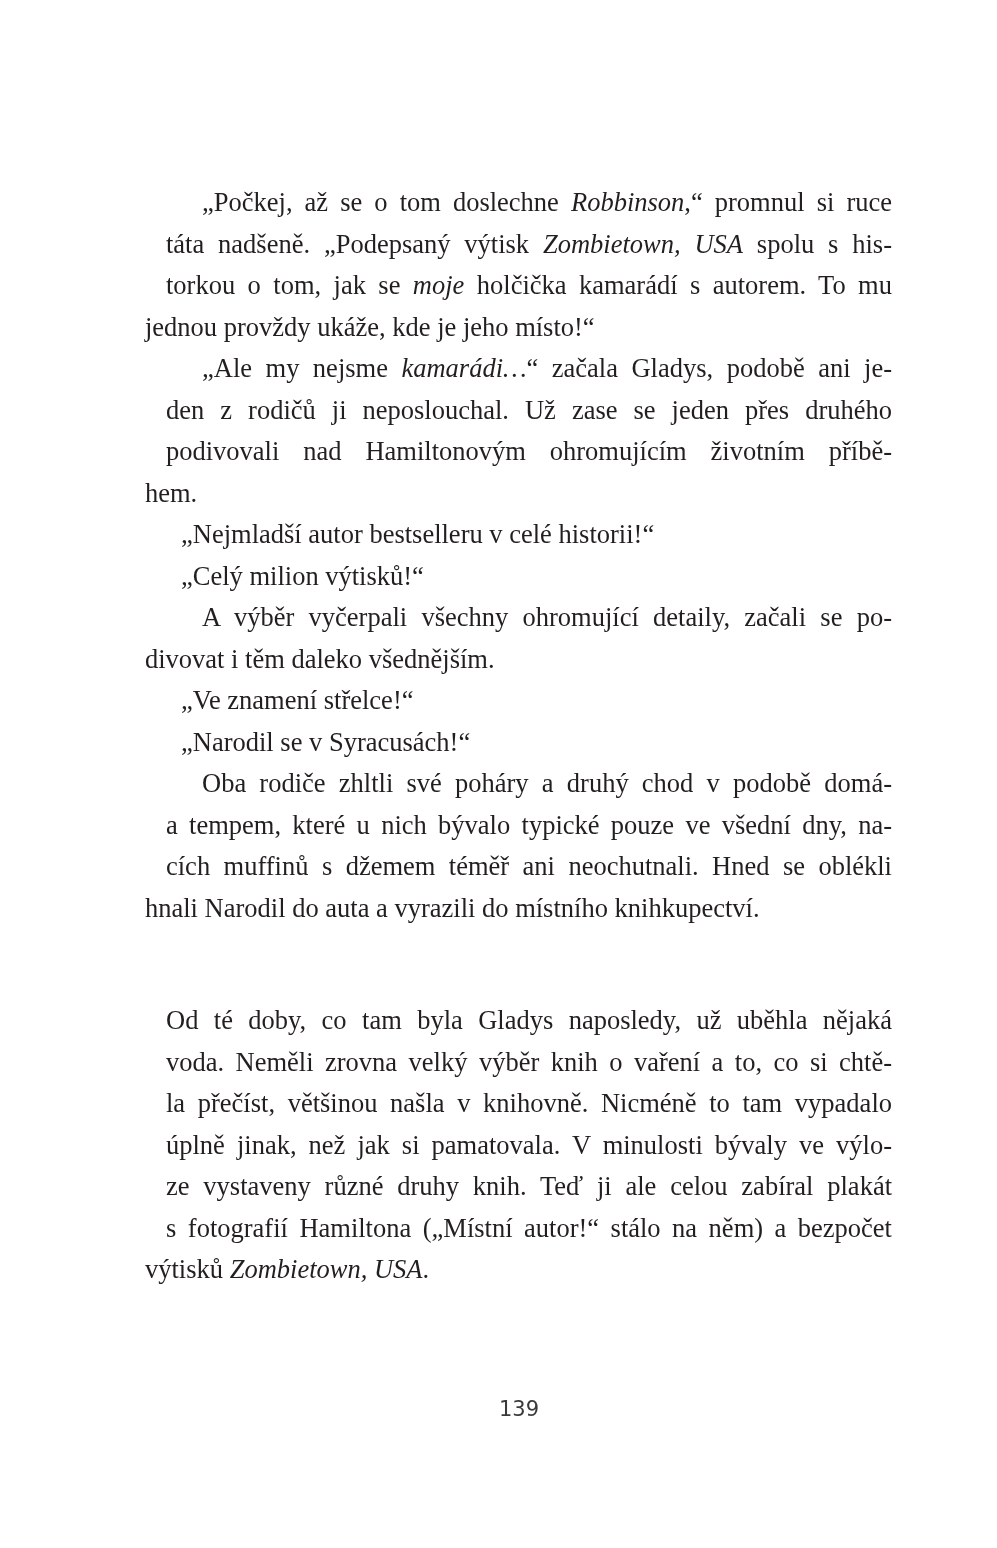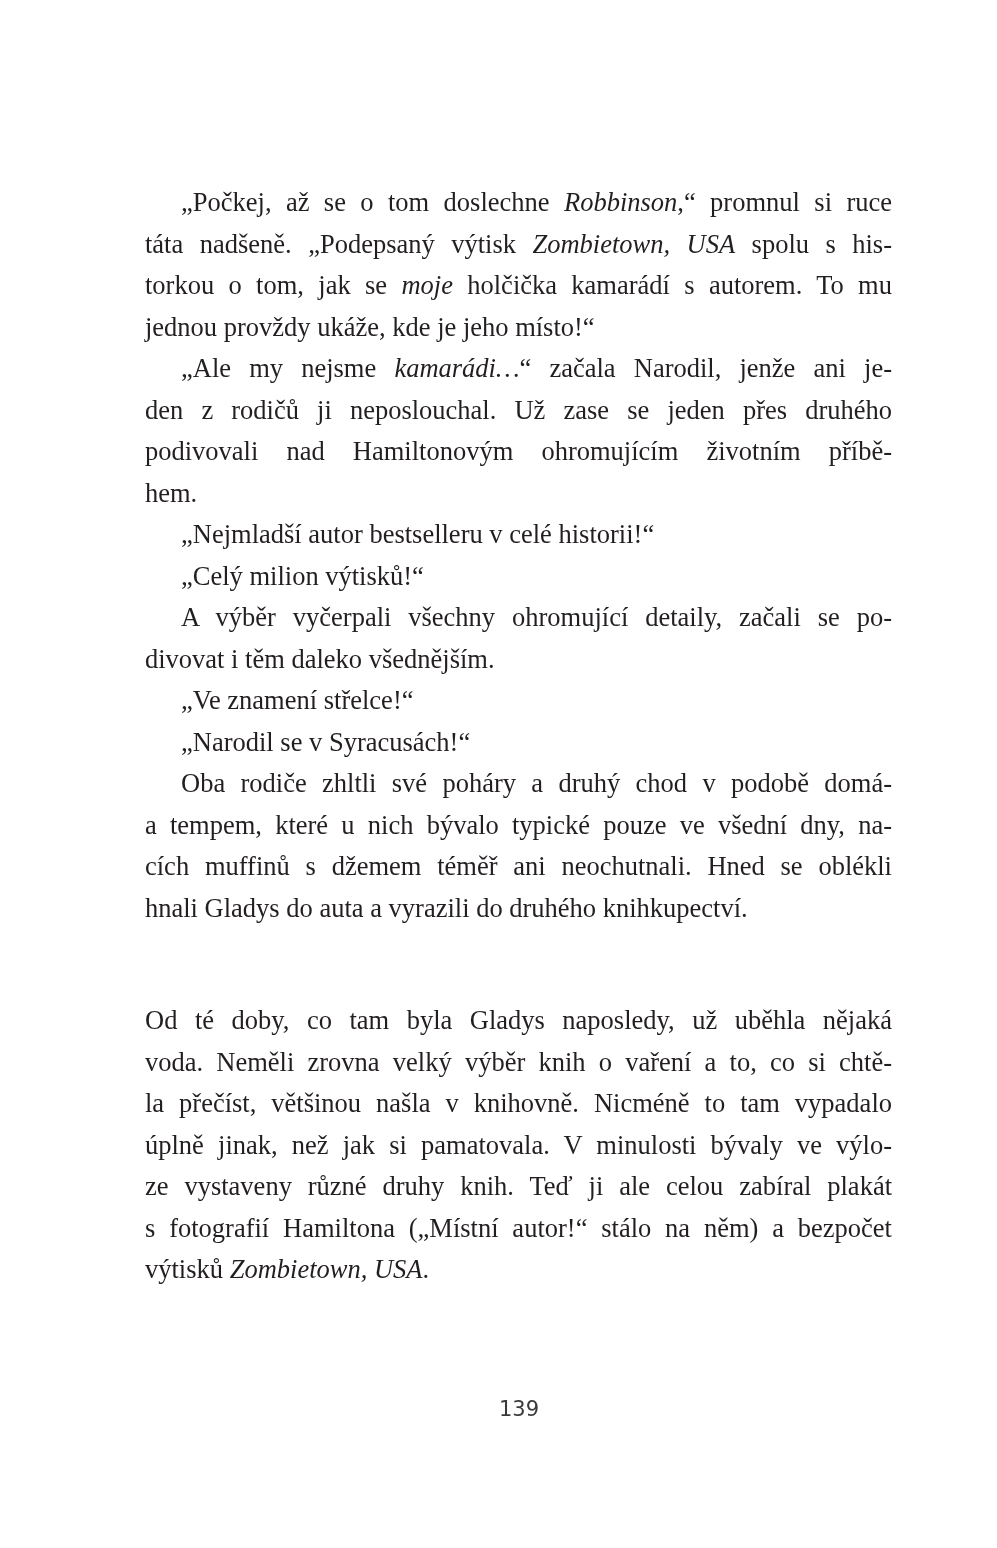--- a/index.html
+++ b/index.html
@@ -23,20 +23,21 @@
     line-height: 41.5px;
   }
   .line {
     display: block;
     white-space: nowrap;
     height: 41.5px;
   }
   .line.justify {
     text-align: justify;
     text-align-last: justify;
+    margin-left: 21px;
   }
   .line.indent {
     padding-left: 36px;
   }
   .line.last {
     text-align: left;
     text-align-last: left;
   }
   i { font-style: italic; }
   #section-1 { top: 182px; }
@@ -53,34 +54,34 @@
   }
 </style>
 </head>
 <body>
 
 <div id="section-1" class="text-block">
   <span class="line indent justify"><span>„Počkej, až se o tom doslechne </span><i>Robbinson</i><span>,“ promnul si ruce</span></span>
   <span class="line justify"><span>táta nadšeně. „Podepsaný výtisk </span><i>Zombietown, USA</i><span> spolu s his-</span></span>
   <span class="line justify"><span>torkou o tom, jak se </span><i>moje</i><span> holčička kamarádí s autorem. To mu</span></span>
   <span class="line last">jednou provždy ukáže, kde je jeho místo!“</span>
-  <span class="line indent justify"><span>„Ale my nejsme </span><i>kamarádi…</i><span>“ začala Narodil, jenže ani je-</span></span>
+  <span class="line indent justify"><span>„Ale my nejsme </span><i>kamarádi…</i><span>“ začala Gladys, podobě ani je-</span></span>
   <span class="line justify">den z rodičů ji neposlouchal. Už zase se jeden přes druhého</span>
   <span class="line justify">podivovali nad Hamiltonovým ohromujícím životním příbě-</span>
   <span class="line last">hem.</span>
   <span class="line indent last">„Nejmladší autor bestselleru v celé historii!“</span>
   <span class="line indent last">„Celý milion výtisků!“</span>
   <span class="line indent justify">A výběr vyčerpali všechny ohromující detaily, začali se po-</span>
   <span class="line last">divovat i těm daleko všednějším.</span>
   <span class="line indent last">„Ve znamení střelce!“</span>
   <span class="line indent last">„Narodil se v Syracusách!“</span>
   <span class="line indent justify">Oba rodiče zhltli své poháry a druhý chod v podobě domá-</span>
   <span class="line justify">a tempem, které u nich bývalo typické pouze ve všední dny, na-</span>
   <span class="line justify">cích muffinů s džemem téměř ani neochutnali. Hned se oblékli</span>
-  <span class="line last">hnali Gladys do auta a vyrazili do druhého knihkupectví.</span>
+  <span class="line last">hnali Narodil do auta a vyrazili do místního knihkupectví.</span>
 </div>
 
 <div id="section-2" class="text-block">
   <span class="line justify">Od té doby, co tam byla Gladys naposledy, už uběhla nějaká</span>
   <span class="line justify">voda. Neměli zrovna velký výběr knih o vaření a to, co si chtě-</span>
   <span class="line justify">la přečíst, většinou našla v knihovně. Nicméně to tam vypadalo</span>
   <span class="line justify">úplně jinak, než jak si pamatovala. V minulosti bývaly ve výlo-</span>
   <span class="line justify">ze vystaveny různé druhy knih. Teď ji ale celou zabíral plakát</span>
   <span class="line justify">s fotografií Hamiltona („Místní autor!“ stálo na něm) a bezpočet</span>
   <span class="line last"><span>výtisků </span><i>Zombietown, USA</i><span>.</span></span>

